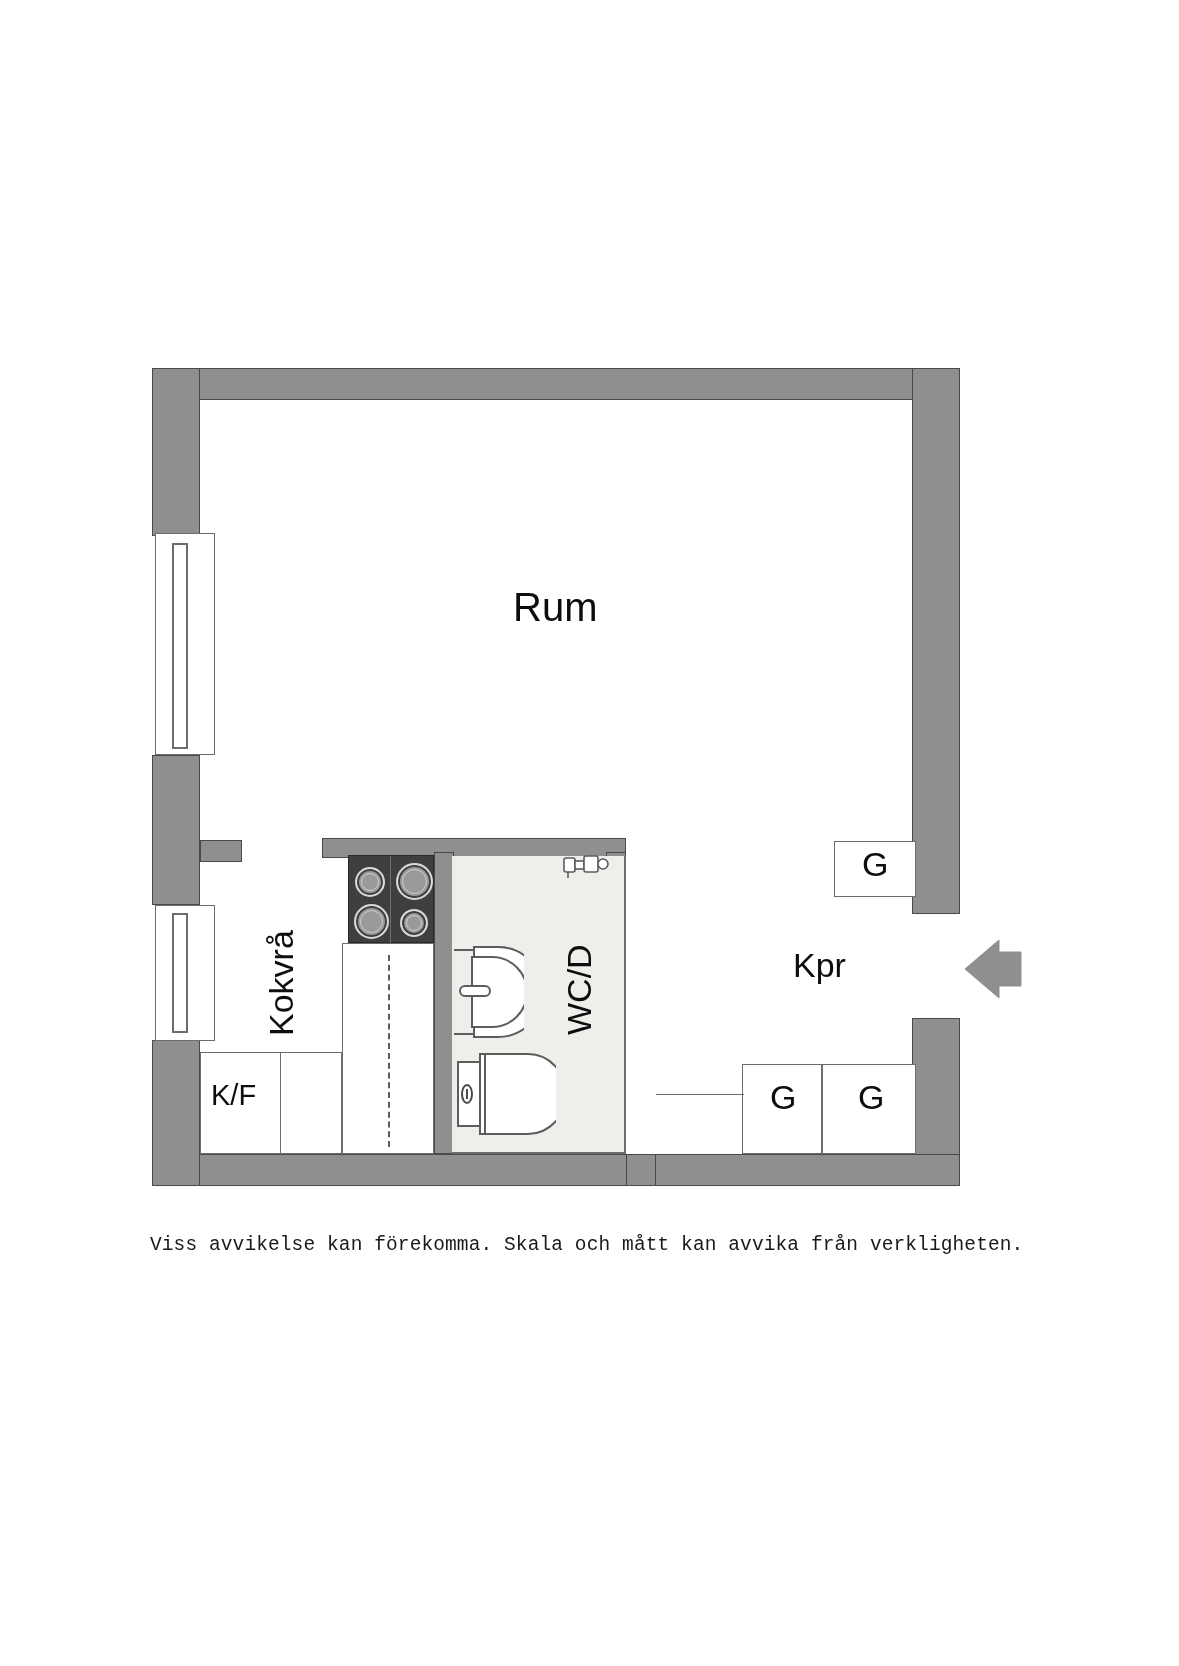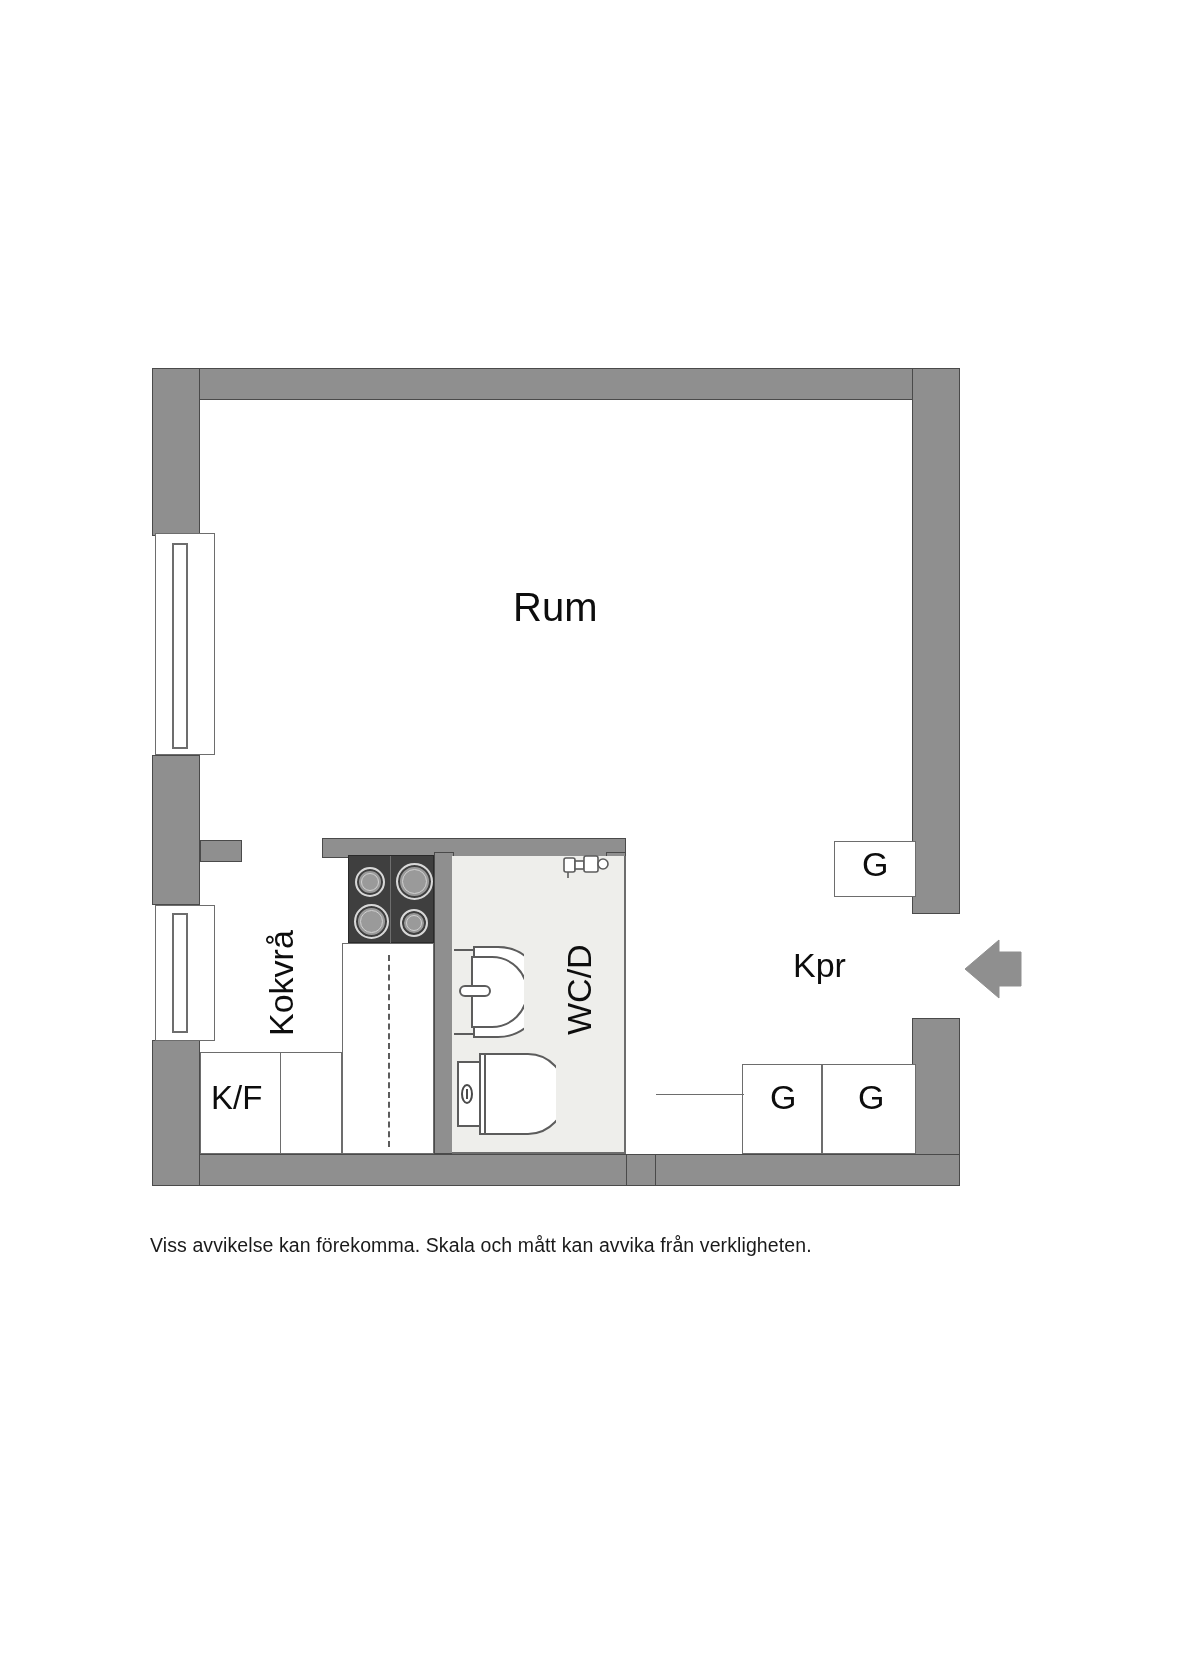--- a/index.html
+++ b/index.html
@@ -10,27 +10,27 @@
   #plan{position:absolute;left:0;top:0;width:1179px;height:1666px;}
 
   .wall{position:absolute;background:#8f8f8f;border:1px solid #4a4a4a;box-sizing:border-box;}
   .thinbox{position:absolute;background:#ffffff;border:1px solid #6d6d6d;box-sizing:border-box;}
   .fillbox{position:absolute;background:#eeeeeb;box-sizing:border-box;}
   .line{position:absolute;background:#6d6d6d;}
 
   .label{position:absolute;color:#0d0d0d;white-space:nowrap;}
   .lbl-room   {font-size:40px;}
   .lbl-mid    {font-size:34px;}
-  .lbl-small  {font-size:33px;}
+  .lbl-small  {font-size:29px;}
   .lbl-g      {font-size:34px;}
 
   .rot90{transform:rotate(-90deg);transform-origin:0 0;}
 
   .footer{position:absolute;left:150px;top:1234px;font-size:19.5px;color:#1a1a1a;
-          letter-spacing:.1px;white-space:nowrap;}
+          letter-spacing:.1px;white-space:nowrap;font-family:Liberation Mono, monospace;}
 
   
   .stove{position:absolute;background:#3f3f3f;border:1px solid #2a2a2a;box-sizing:border-box;}
   .burner{position:absolute;border-radius:50%;background:#9a9a9a;
           border:2px solid #d8d8d8;box-shadow:0 0 0 2px #3f3f3f inset;}
   .burner::after{content:"";position:absolute;inset:4px;border-radius:50%;
           background:#9a9a9a;border:1px solid #cfcfcf;}
 
   .dash{position:absolute;border-left:2px dashed #5b5b5b;}
 

